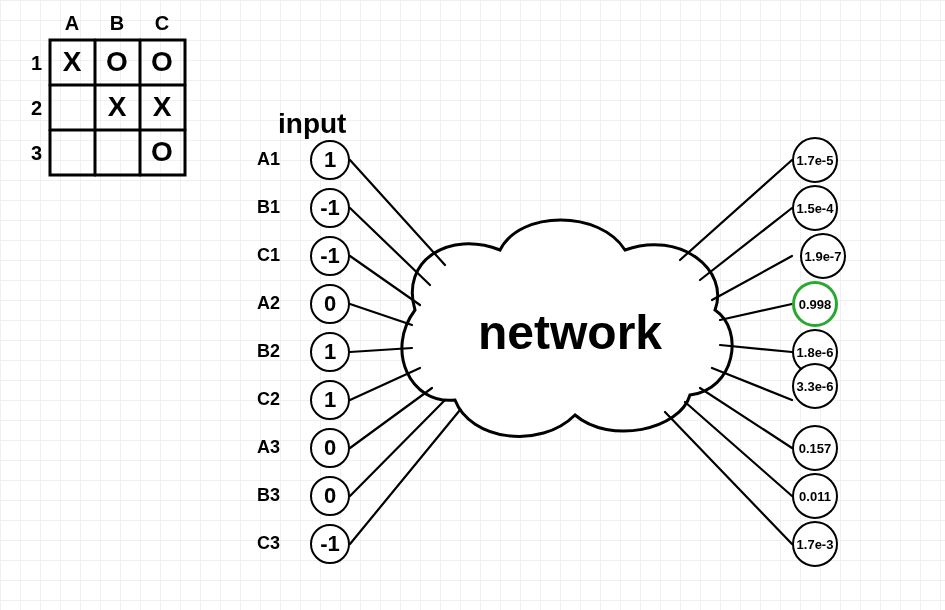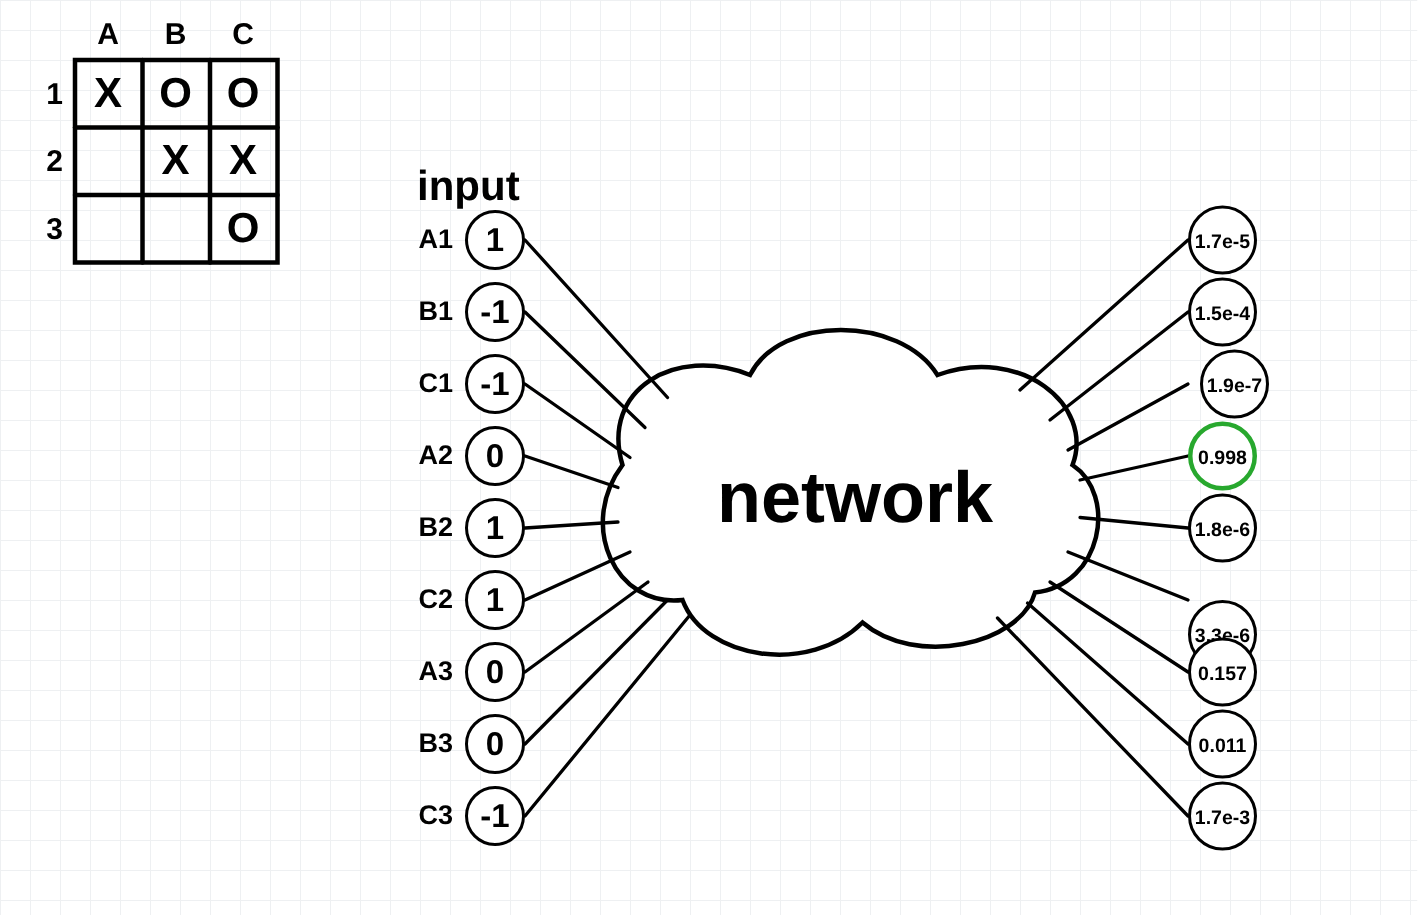--- a/index.html
+++ b/index.html
@@ -71,21 +71,20 @@
   .node-input { width: 40px; height: 40px; font-size: 22px; font-weight: 900; }
   .node-output { width: 46px; height: 46px; font-size: 13px; font-weight: 700; }
   .node-output.highlight { border-color: #28a82e; border-width: 3px; }
   .axis-label {
     position: absolute;
     font-weight: 900;
     font-size: 18px;
     color: #000;
     width: 40px;
     text-align: right;
-    margin-left: 22px;
   }
 </style>
 </head>
 <body>
 <div class="stage">
 
 <svg width="945" height="610">
 
   <g stroke="#000" stroke-width="3" fill="none" stroke-linecap="round">
     <rect x="50" y="40" width="135" height="135"></rect>
@@ -207,21 +206,21 @@
     </div>
 <div class="node-circle node-output" style="left:800px; top:233px;">
       <span>1.9e-7</span>
     </div>
 <div class="node-circle node-output highlight" style="left:792px; top:281px;">
       <span>0.998</span>
     </div>
 <div class="node-circle node-output" style="left:792px; top:329px;">
       <span>1.8e-6</span>
     </div>
-<div class="node-circle node-output" style="left:792px; top:400px;text-align:center;">
+<div class="node-circle node-output" style="left:792px; top:363px;text-align:center;">
       <span>3.3e-6</span>
     </div>
 <div class="node-circle node-output" style="left:792px; top:425px;">
       <span>0.157</span>
     </div>
 <div class="node-circle node-output" style="left:792px; top:473px;">
       <span>0.011</span>
     </div>
 <div class="node-circle node-output" style="left:792px; top:521px;">
       <span>1.7e-3</span>

